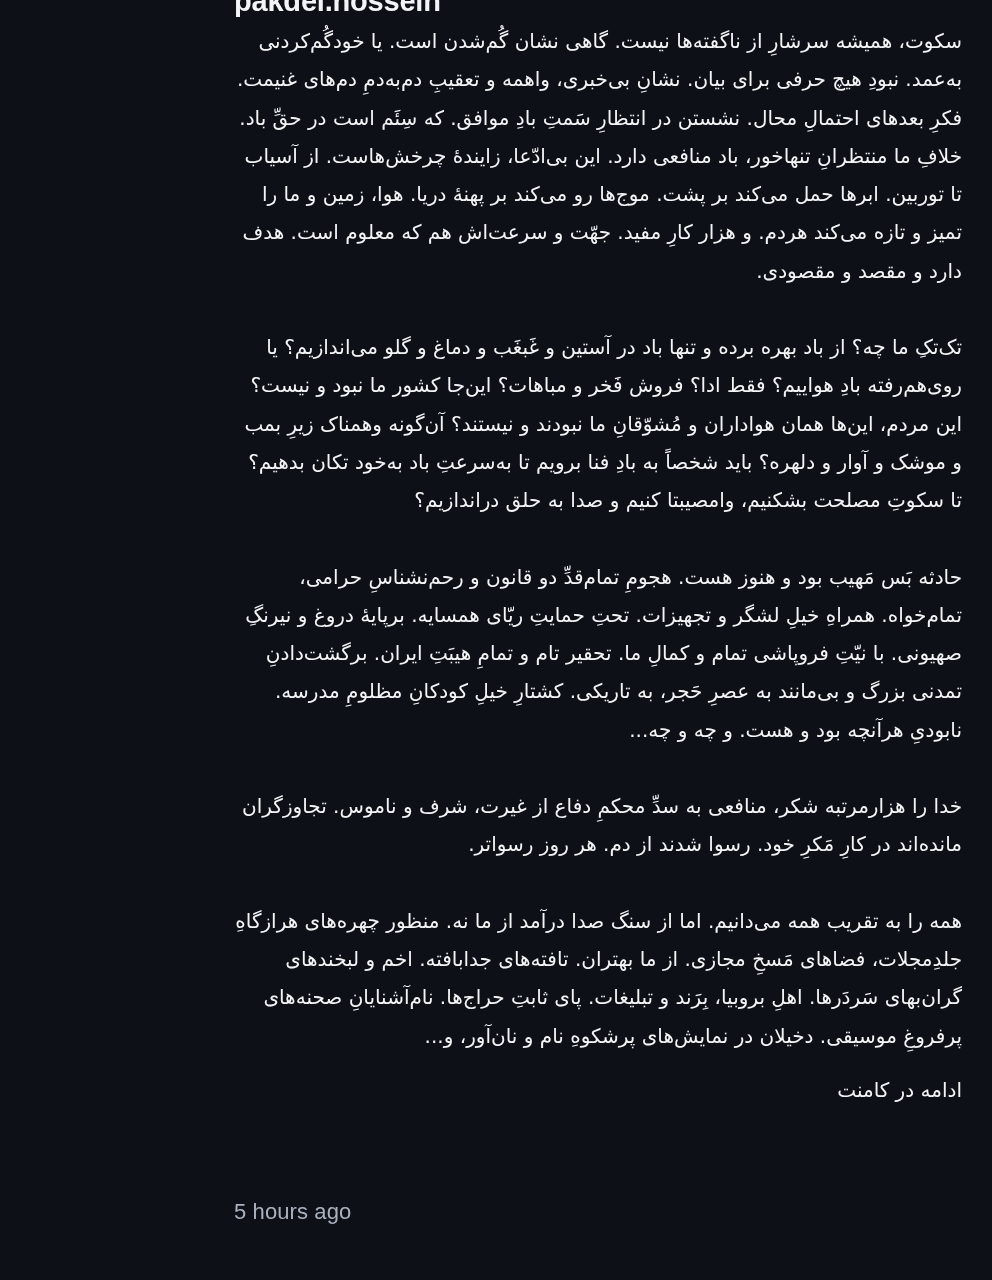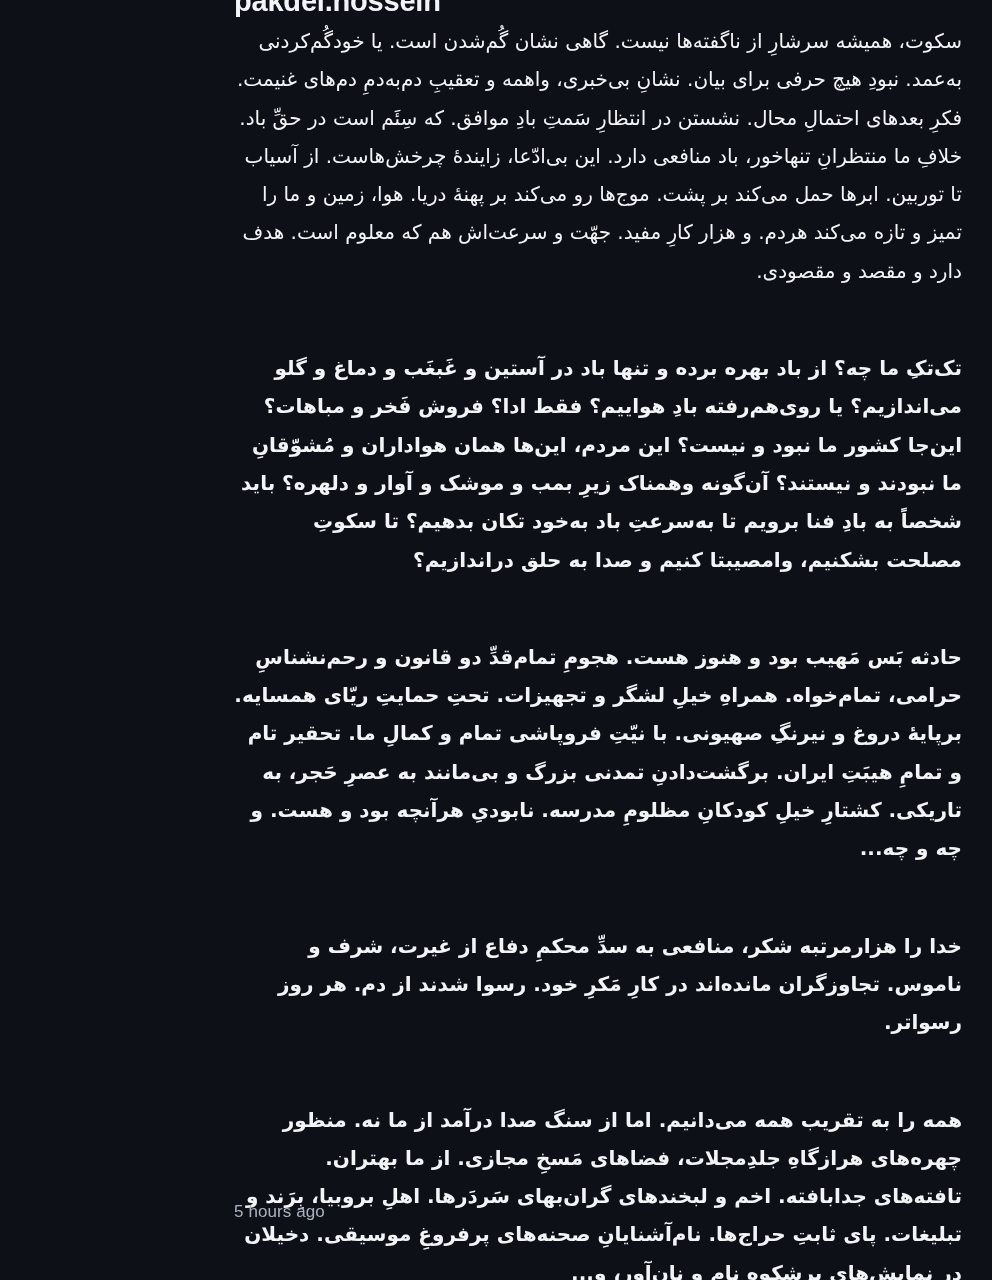--- a/index.html
+++ b/index.html
@@ -63,40 +63,39 @@
     font-family: "DejaVu Sans", "Liberation Sans", sans-serif;
     font-size: 20px;
     line-height: 38.3px;
     color: #f3f4f6;
     text-align: right;
     direction: rtl;
     word-spacing: 0px;
     font-weight: 400;
   }
   .caption p.para-gap {
-    margin-top: 59px;
-    font-weight: bold;
+    margin-top: 38px;
   }
   .caption p.tight {
     margin-top: 16px;
   }
 
   
   .timestamp-row {
     position: absolute;
     left: 0;
     right: 0;
     top: 1196px;
     padding: 0 30px;
     direction: ltr;
     text-align: left;
   }
   .timestamp {
     font-family: "Liberation Sans", "DejaVu Sans", sans-serif;
-    font-size: 17px;
+    font-size: 22px;
     line-height: 32px;
     color: #aab2c0;
     letter-spacing: 0.1px;
   }
 </style>
 </head>
 <body>
 
 <div class="post-view">
 

